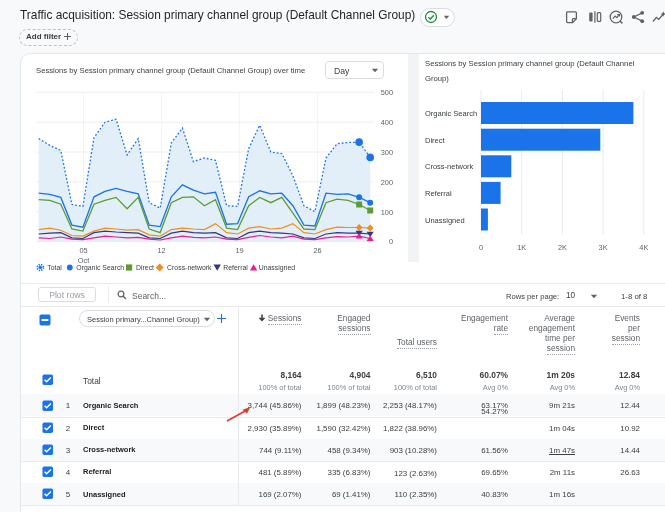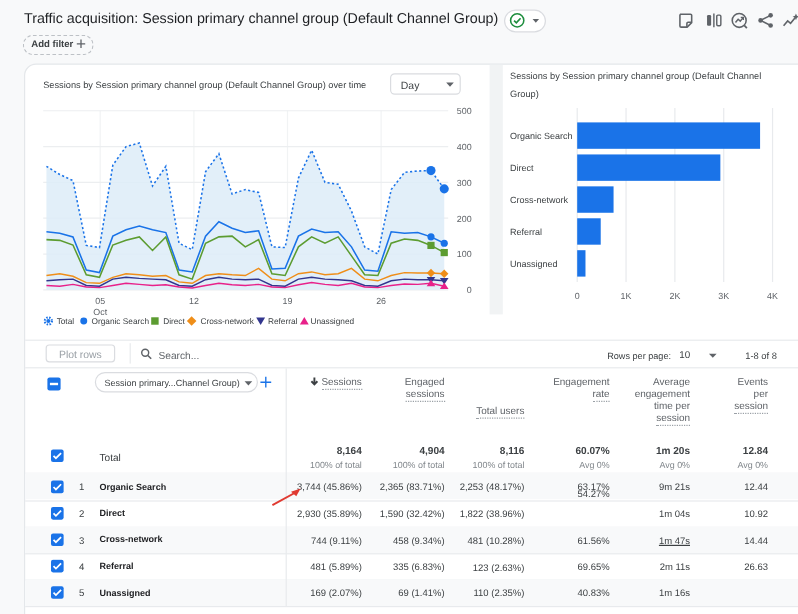--- a/index.html
+++ b/index.html
@@ -180,21 +180,21 @@
 <div class="abs" style="right:25px;top:313px;font-size:8.3px;color:#5f6368;line-height:10px;text-align:right;">Events<br>per<br><span style="border-bottom:1px dotted #9aa0a6;padding-bottom:1px;">session</span></div>
 <svg class="abs" style="left:42px;top:374px;" width="11.5" height="11.5" viewBox="0 0 12 12">
     <rect x="0.5" y="0.5" width="11" height="11" rx="1.8" fill="#1a73e8"></rect>
     <path d="M2.7 6.1 L4.8 8.2 L9.3 3.7" fill="none" stroke="#fff" stroke-width="1.5"></path>
   </svg>
 <div class="abs" style="left:83px;top:375.5px;font-size:8.4px;color:#3c4043;">Total</div>
 <div class="abs" style="right:363.5px;top:370px;font-size:8.4px;font-weight:bold;color:#3c4043;text-align:right;">8,164</div>
 <div class="abs" style="right:363.5px;top:382.5px;font-size:7.4px;color:#80868b;text-align:right;">100% of total</div>
 <div class="abs" style="right:294.5px;top:370px;font-size:8.4px;font-weight:bold;color:#3c4043;text-align:right;">4,904</div>
 <div class="abs" style="right:294.5px;top:382.5px;font-size:7.4px;color:#80868b;text-align:right;">100% of total</div>
-<div class="abs" style="right:228px;top:370px;font-size:8.4px;font-weight:bold;color:#3c4043;text-align:right;">8,116</div>
+<div class="abs" style="right:228px;top:370px;font-size:8.4px;font-weight:bold;color:#3c4043;text-align:right;">6,510</div>
 <div class="abs" style="right:228px;top:382.5px;font-size:7.4px;color:#80868b;text-align:right;">100% of total</div>
 <div class="abs" style="right:157px;top:370px;font-size:8.4px;font-weight:bold;color:#3c4043;text-align:right;">60.07%</div>
 <div class="abs" style="right:157px;top:382.5px;font-size:7.4px;color:#80868b;text-align:right;">Avg 0%</div>
 <div class="abs" style="right:90px;top:370px;font-size:8.4px;font-weight:bold;color:#3c4043;text-align:right;">1m 20s</div>
 <div class="abs" style="right:90px;top:382.5px;font-size:7.4px;color:#80868b;text-align:right;">Avg 0%</div>
 <div class="abs" style="right:25px;top:370px;font-size:8.4px;font-weight:bold;color:#3c4043;text-align:right;">12.84</div>
 <div class="abs" style="right:25px;top:382.5px;font-size:7.4px;color:#80868b;text-align:right;">Avg 0%</div>
 <div class="hline" style="left:21px;top:394px;width:644px;"></div>
 <div class="abs" style="left:21px;top:394.4px;width:644px;height:22.1px;background:#f8f9fa;"></div>
 <div class="hline" style="left:21px;top:416.5px;width:644px;"></div>
@@ -204,21 +204,21 @@
 <div class="hline" style="left:21px;top:483.0px;width:644px;"></div>
 <div class="abs" style="left:21px;top:483.0px;width:644px;height:22.1px;background:#f8f9fa;"></div>
 <div class="hline" style="left:21px;top:505.1px;width:644px;"></div>
 <svg class="abs" style="left:42px;top:400px;" width="11.5" height="11.5" viewBox="0 0 12 12">
     <rect x="0.5" y="0.5" width="11" height="11" rx="1.8" fill="#1a73e8"></rect>
     <path d="M2.7 6.1 L4.8 8.2 L9.3 3.7" fill="none" stroke="#fff" stroke-width="1.5"></path>
   </svg>
 <div class="abs" style="left:63px;top:401.4px;width:10px;text-align:center;font-size:8px;color:#3c4043;">1</div>
 <div class="abs" style="left:83px;top:400.9px;font-size:7.5px;font-weight:bold;color:#202124;">Organic Search</div>
 <div class="abs" style="right:363.5px;top:401.4px;font-size:7.9px;color:#3c4043;text-align:right;">3,744 (45.86%)</div>
-<div class="abs" style="right:294.5px;top:401.4px;font-size:7.9px;color:#3c4043;text-align:right;">2,365 (83.71%)</div>
+<div class="abs" style="right:294.5px;top:401.4px;font-size:7.9px;color:#3c4043;text-align:right;">1,899 (48.23%)</div>
 <div class="abs" style="right:228px;top:401.4px;font-size:7.9px;color:#3c4043;text-align:right;">2,253 (48.17%)</div>
 <div class="abs" style="right:157px;top:401.4px;font-size:7.9px;color:#3c4043;text-align:right;">63.17%</div>
 <div class="abs" style="right:90px;top:401.4px;font-size:7.9px;color:#3c4043;text-align:right;">9m 21s</div>
 <div class="abs" style="right:25px;top:401.4px;font-size:7.9px;color:#3c4043;text-align:right;">12.44</div>
 <svg class="abs" style="left:42px;top:422px;" width="11.5" height="11.5" viewBox="0 0 12 12">
     <rect x="0.5" y="0.5" width="11" height="11" rx="1.8" fill="#1a73e8"></rect>
     <path d="M2.7 6.1 L4.8 8.2 L9.3 3.7" fill="none" stroke="#fff" stroke-width="1.5"></path>
   </svg>
 <div class="abs" style="left:63px;top:423.5px;width:10px;text-align:center;font-size:8px;color:#3c4043;">2</div>
 <div class="abs" style="left:83px;top:423.0px;font-size:7.5px;font-weight:bold;color:#202124;">Direct</div>
@@ -229,21 +229,21 @@
 <div class="abs" style="right:90px;top:423.5px;font-size:7.9px;color:#3c4043;text-align:right;">1m 04s</div>
 <div class="abs" style="right:25px;top:423.5px;font-size:7.9px;color:#3c4043;text-align:right;">10.92</div>
 <svg class="abs" style="left:42px;top:444px;" width="11.5" height="11.5" viewBox="0 0 12 12">
     <rect x="0.5" y="0.5" width="11" height="11" rx="1.8" fill="#1a73e8"></rect>
     <path d="M2.7 6.1 L4.8 8.2 L9.3 3.7" fill="none" stroke="#fff" stroke-width="1.5"></path>
   </svg>
 <div class="abs" style="left:63px;top:445.7px;width:10px;text-align:center;font-size:8px;color:#3c4043;">3</div>
 <div class="abs" style="left:83px;top:445.2px;font-size:7.5px;font-weight:bold;color:#202124;">Cross-network</div>
 <div class="abs" style="right:363.5px;top:445.7px;font-size:7.9px;color:#3c4043;text-align:right;">744 (9.11%)</div>
 <div class="abs" style="right:294.5px;top:445.7px;font-size:7.9px;color:#3c4043;text-align:right;">458 (9.34%)</div>
-<div class="abs" style="right:228px;top:445.7px;font-size:7.9px;color:#3c4043;text-align:right;">481 (10.28%)</div>
+<div class="abs" style="right:228px;top:445.7px;font-size:7.9px;color:#3c4043;text-align:right;">903 (10.28%)</div>
 <div class="abs" style="right:157px;top:445.7px;font-size:7.9px;color:#3c4043;text-align:right;">61.56%</div>
 <div class="abs" style="right:90px;top:445.7px;font-size:7.9px;color:#3c4043;text-align:right;text-decoration:underline;">1m 47s</div>
 <div class="abs" style="right:25px;top:445.7px;font-size:7.9px;color:#3c4043;text-align:right;">14.44</div>
 <svg class="abs" style="left:42px;top:466px;" width="11.5" height="11.5" viewBox="0 0 12 12">
     <rect x="0.5" y="0.5" width="11" height="11" rx="1.8" fill="#1a73e8"></rect>
     <path d="M2.7 6.1 L4.8 8.2 L9.3 3.7" fill="none" stroke="#fff" stroke-width="1.5"></path>
   </svg>
 <div class="abs" style="left:63px;top:467.8px;width:10px;text-align:center;font-size:8px;color:#3c4043;">4</div>
 <div class="abs" style="left:83px;top:467.3px;font-size:7.5px;font-weight:bold;color:#202124;">Referral</div>
 <div class="abs" style="right:363.5px;top:467.8px;font-size:7.9px;color:#3c4043;text-align:right;">481 (5.89%)</div>

